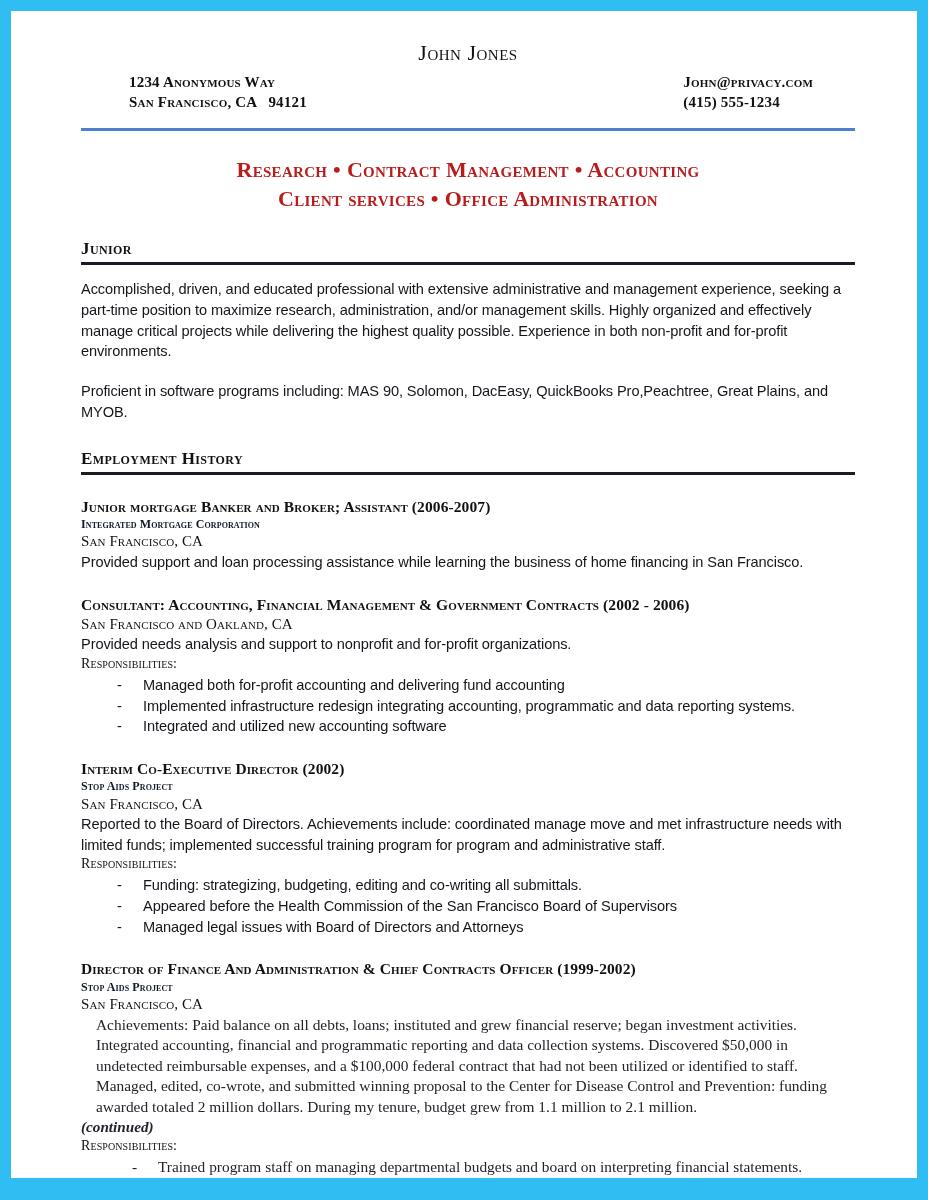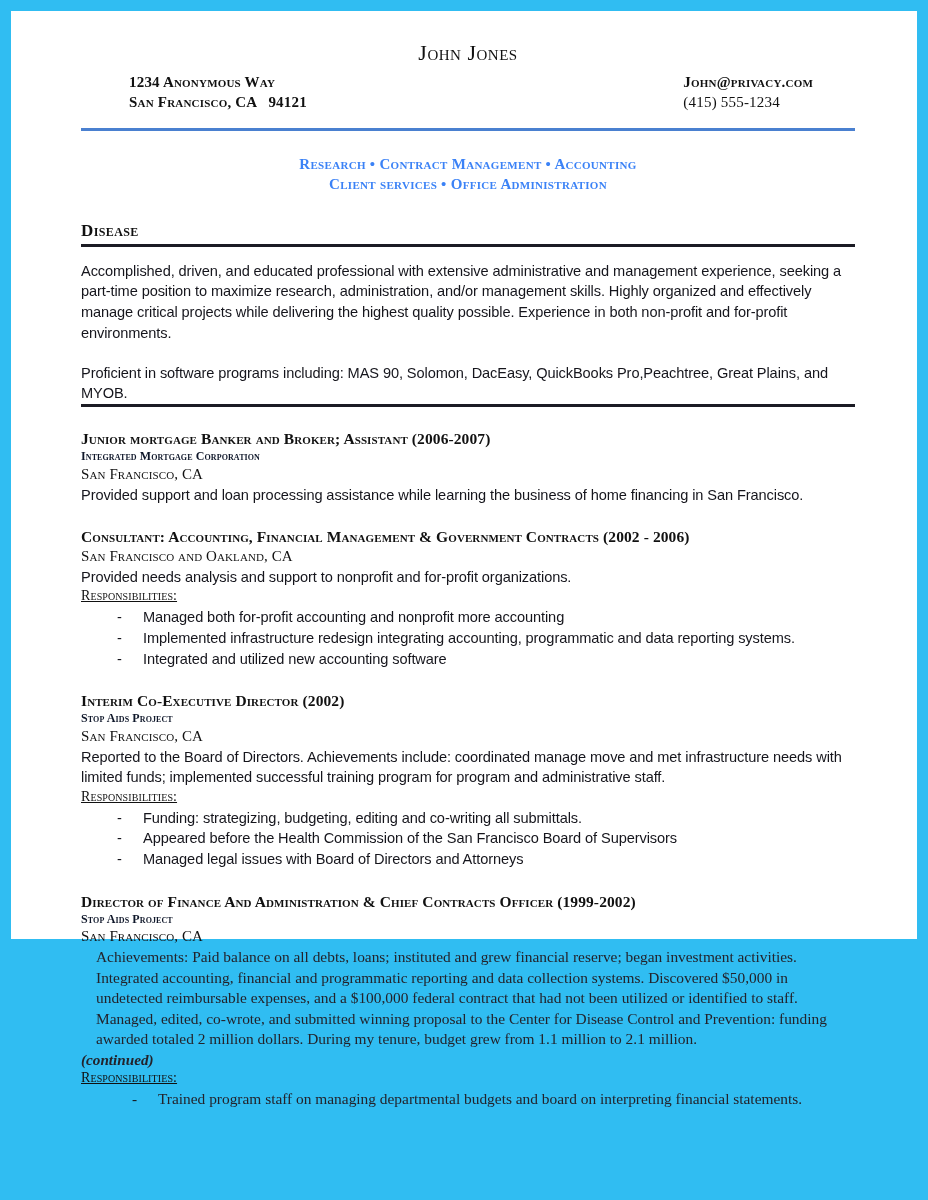--- a/index.html
+++ b/index.html
@@ -10,21 +10,21 @@
     background: #30bdf2;
     font-family: "Liberation Serif", serif;
     overflow: hidden;
   }
 
   #page {
     position: absolute;
     left: 11px;
     top: 11px;
     width: 906px;
-    height: 928px;
+    height: 1167px;
     background: #ffffff;
     padding: 30px 62px 0 70px;
   }
 
   
   .name {
     text-align: center;
     font-variant: small-caps;
     font-size: 22px;
     letter-spacing: 0.5px;
@@ -43,42 +43,42 @@
   .contact-col { line-height: 1.32; }
   .contact-col .sc {
     font-variant: small-caps;
     font-weight: bold;
     font-size: 15px;
     letter-spacing: 0.2px;
     color: #111;
     white-space: pre;
   }
   .contact-col .plain {
-    font-weight: normal;
+    font-weight: bold;
     font-size: 15px;
     color: #111;
     letter-spacing: 0.2px;
   }
 
   .header-rule {
     margin-top: 15px;
     height: 3px;
     background: #4a80d0;
     width: 100%;
   }
 
   
   .tagline {
     margin-top: 24px;
     text-align: center;
     font-variant: small-caps;
     font-weight: bold;
-    font-size: 15px;
+    font-size: 22px;
     letter-spacing: 0.3px;
-    color: #3b82f6;
+    color: #b91c1c;
     line-height: 1.33;
   }
 
   
   .section-head {
     margin-top: 26px;
     font-variant: small-caps;
     font-weight: bold;
     font-size: 17px;
     letter-spacing: 0.4px;
@@ -136,21 +136,20 @@
     line-height: 1.4;
     color: #15151c;
     letter-spacing: -0.1px;
   }
   .resp-label {
     font-variant: small-caps;
     font-size: 14px;
     letter-spacing: 0.1px;
     color: #111;
     line-height: 1.35;
-    text-decoration: underline;
   }
 
   ul.bullets { list-style: none; margin: 1px 0 0 0; padding: 0; }
   ul.bullets li {
     position: relative;
     padding-left: 62px;
     font-family: "Liberation Sans", sans-serif;
     font-size: 14.6px;
     line-height: 1.42;
     color: #15151c;
@@ -204,44 +203,45 @@
     </div>
 
     <div class="header-rule"></div>
   </div>
 
   <div class="tagline">
     <div>Research • Contract Management • Accounting</div>
     <div>Client services • Office Administration</div>
   </div>
 
-  <div class="section-head">Disease</div>
+  <div class="section-head">Junior</div>
   <div class="section-rule"></div>
 
   <div class="summary-block">
     <p class="para">Accomplished, driven, and educated professional with extensive administrative and management experience, seeking a part-time position to maximize research, administration, and/or management skills. Highly organized and effectively manage critical projects while delivering the highest quality possible. Experience in both non-profit and for-profit environments.</p>
     <p class="para">Proficient in software programs including: MAS 90, Solomon, DacEasy, QuickBooks Pro,Peachtree, Great Plains, and MYOB.</p>
   </div>
 
+  <div class="section-head">Employment History</div>
   <div class="section-rule"></div>
 
   <div class="job">
     <div class="job-title">Junior mortgage Banker and Broker; Assistant (2006-2007)</div>
     <div class="job-company">Integrated Mortgage Corporation</div>
     <div class="job-location">San Francisco, CA</div>
     <div class="job-desc">Provided support and loan processing assistance while learning the business of home financing in San Francisco.</div>
   </div>
 
   <div class="job">
     <div class="job-title">Consultant: Accounting, Financial Management &amp; Government Contracts (2002 - 2006)</div>
     <div class="job-location">San Francisco and Oakland, CA</div>
     <div class="job-desc">Provided needs analysis and support to nonprofit and for-profit organizations.</div>
     <div class="resp-label">Responsibilities:</div>
     <ul class="bullets">
-      <li>Managed both for-profit accounting and nonprofit more accounting</li>
+      <li>Managed both for-profit accounting and delivering fund accounting</li>
       <li>Implemented infrastructure redesign integrating accounting, programmatic and data reporting systems.</li>
       <li>Integrated and utilized new accounting software</li>
     </ul>
   </div>
 
   <div class="job">
     <div class="job-title">Interim Co-Executive Director (2002)</div>
     <div class="job-company">Stop Aids Project</div>
     <div class="job-location">San Francisco, CA</div>
     <div class="job-desc">Reported to the Board of Directors. Achievements include: coordinated manage move and met infrastructure needs with limited funds; implemented successful training program for program and administrative staff.</div>

